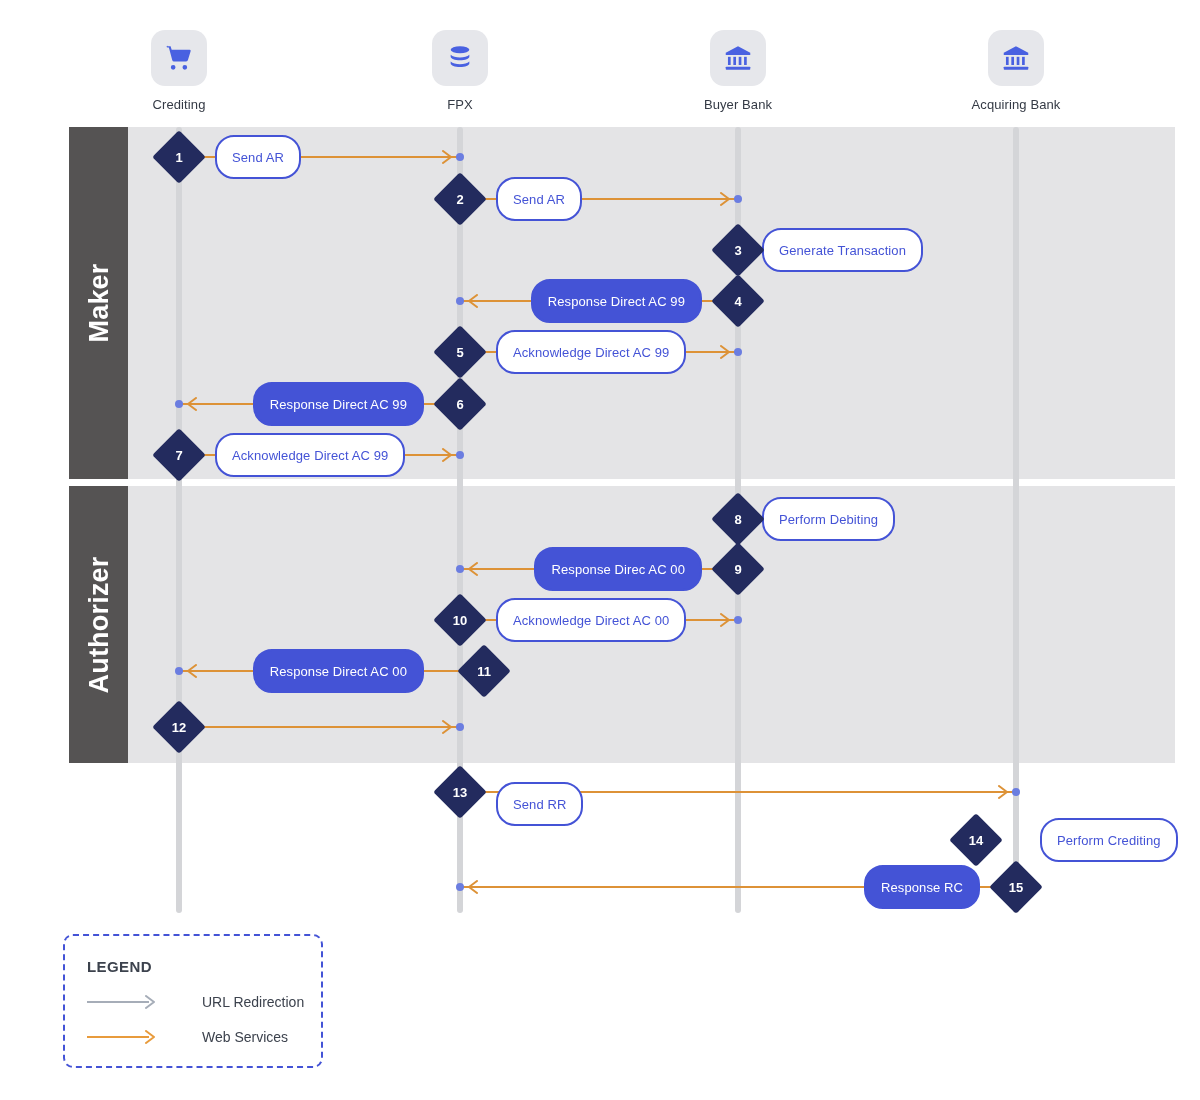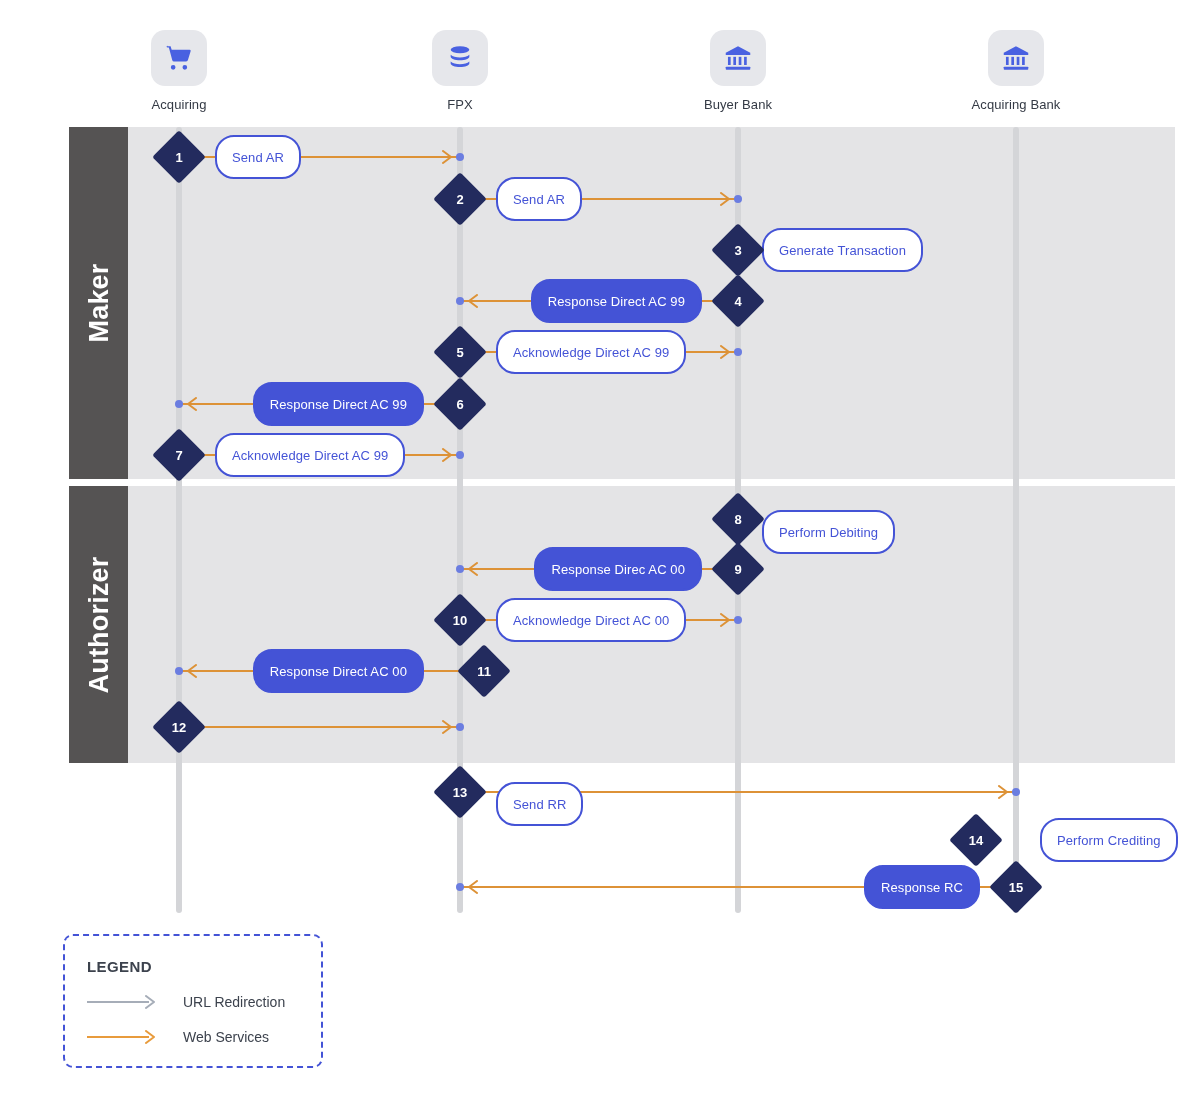--- a/index.html
+++ b/index.html
@@ -89,40 +89,40 @@
   
   #legend {
     position: absolute; left: 63px; top: 934px;
     width: 260px; height: 134px;
     border: 2px dashed #4453d6; border-radius: 10px;
     padding: 22px 0 0 22px;
   }
   .legend-title {
     font-size: 15px; font-weight: bold; color: #3c424d; letter-spacing: .4px;
   }
-  .legend-row { display: flex; align-items: center; margin-top: 19px; }
+  .legend-row { display: flex; align-items: center; margin-top: 19px; gap: 19px; }
   .legend-swatch { position: relative; width: 76px; height: 14px; }
   .legend-swatch .bar {
     position: absolute; left: 0; top: 6px; width: 62px; height: 2px;
   }
   .legend-swatch .head { position: absolute; right: 6px; top: 0; width: 14px; height: 14px; }
   .legend-text { margin-left: 20px; font-size: 14px; color: #3c424d; }
 </style>
 </head>
 <body>
 
 <div id="stage">
   <div id="actors-layer">
       <div class="actor" style="left: 179px;">
         <div class="actor-icon">
           <svg viewBox="0 0 24 24">
             <path d="M7 18a2 2 0 1 0 0 4 2 2 0 0 0 0-4zm10 0a2 2 0 1 0 0 4 2 2 0 0 0 0-4zM2.2 2h2.6l.9 3H21a1 1 0 0 1 .96 1.28l-2.3 7.5A1.6 1.6 0 0 1 18.1 15H7.7a1.5 1.5 0 0 1-1.45-1.1L3.6 4.1 3.3 3H2.2a.8.8 0 0 1 0-1.6z"></path>
           </svg>
         </div>
-        <div class="actor-label">Acquiring</div>
+        <div class="actor-label">Crediting</div>
       </div>
       <div class="actor" style="left: 460px;">
         <div class="actor-icon">
           <svg viewBox="0 0 24 24">
             <ellipse cx="12" cy="5" rx="8" ry="3"></ellipse>
             <path d="M4 9.2c1.6 1.6 4.6 2.3 8 2.3s6.4-.7 8-2.3V11c0 1.66-3.58 3-8 3s-8-1.34-8-3V9.2z"></path>
             <path d="M4 15c1.6 1.6 4.6 2.3 8 2.3s6.4-.7 8-2.3v1.8c0 1.66-3.58 3-8 3s-8-1.34-8-3V15z"></path>
           </svg>
         </div>
         <div class="actor-label">FPX</div>
@@ -262,21 +262,21 @@
             <path d="M3 1 L11 7 L3 13" fill="none" stroke="#dd9237" stroke-width="2" stroke-linecap="round" stroke-linejoin="round"></path>
           </svg>
         </div>
         <div class="endpoint" style="left: 460px; z-index: 2;"></div>
       </div>
       <div class="msg" style="top: 519px; left: 0px; width: 1200px;">
         <div class="step" style="left: 738px; z-index: 4;">
           <i></i>
           <b>8</b>
         </div>
-        <div class="pill outline" style="left: 762px; z-index: 3; margin-top: 13px;">Perform Debiting</div>
+        <div class="pill outline" style="left: 762px; z-index: 3;">Perform Debiting</div>
       </div>
       <div class="msg" style="top: 569px; left: 0px; width: 1200px;">
         <div class="step" style="left: 738px; z-index: 4;">
           <i></i>
           <b>9</b>
         </div>
         <div class="pill solid" style="right: 498px; z-index: 3;">Response Direc AC 00</div>
         <div class="msg-line" style="left: 460px; width: 278px; z-index: 1;"></div>
         <div class="arrowhead" style="left: 466px; z-index: 2;">
           <svg viewBox="0 0 14 14">

